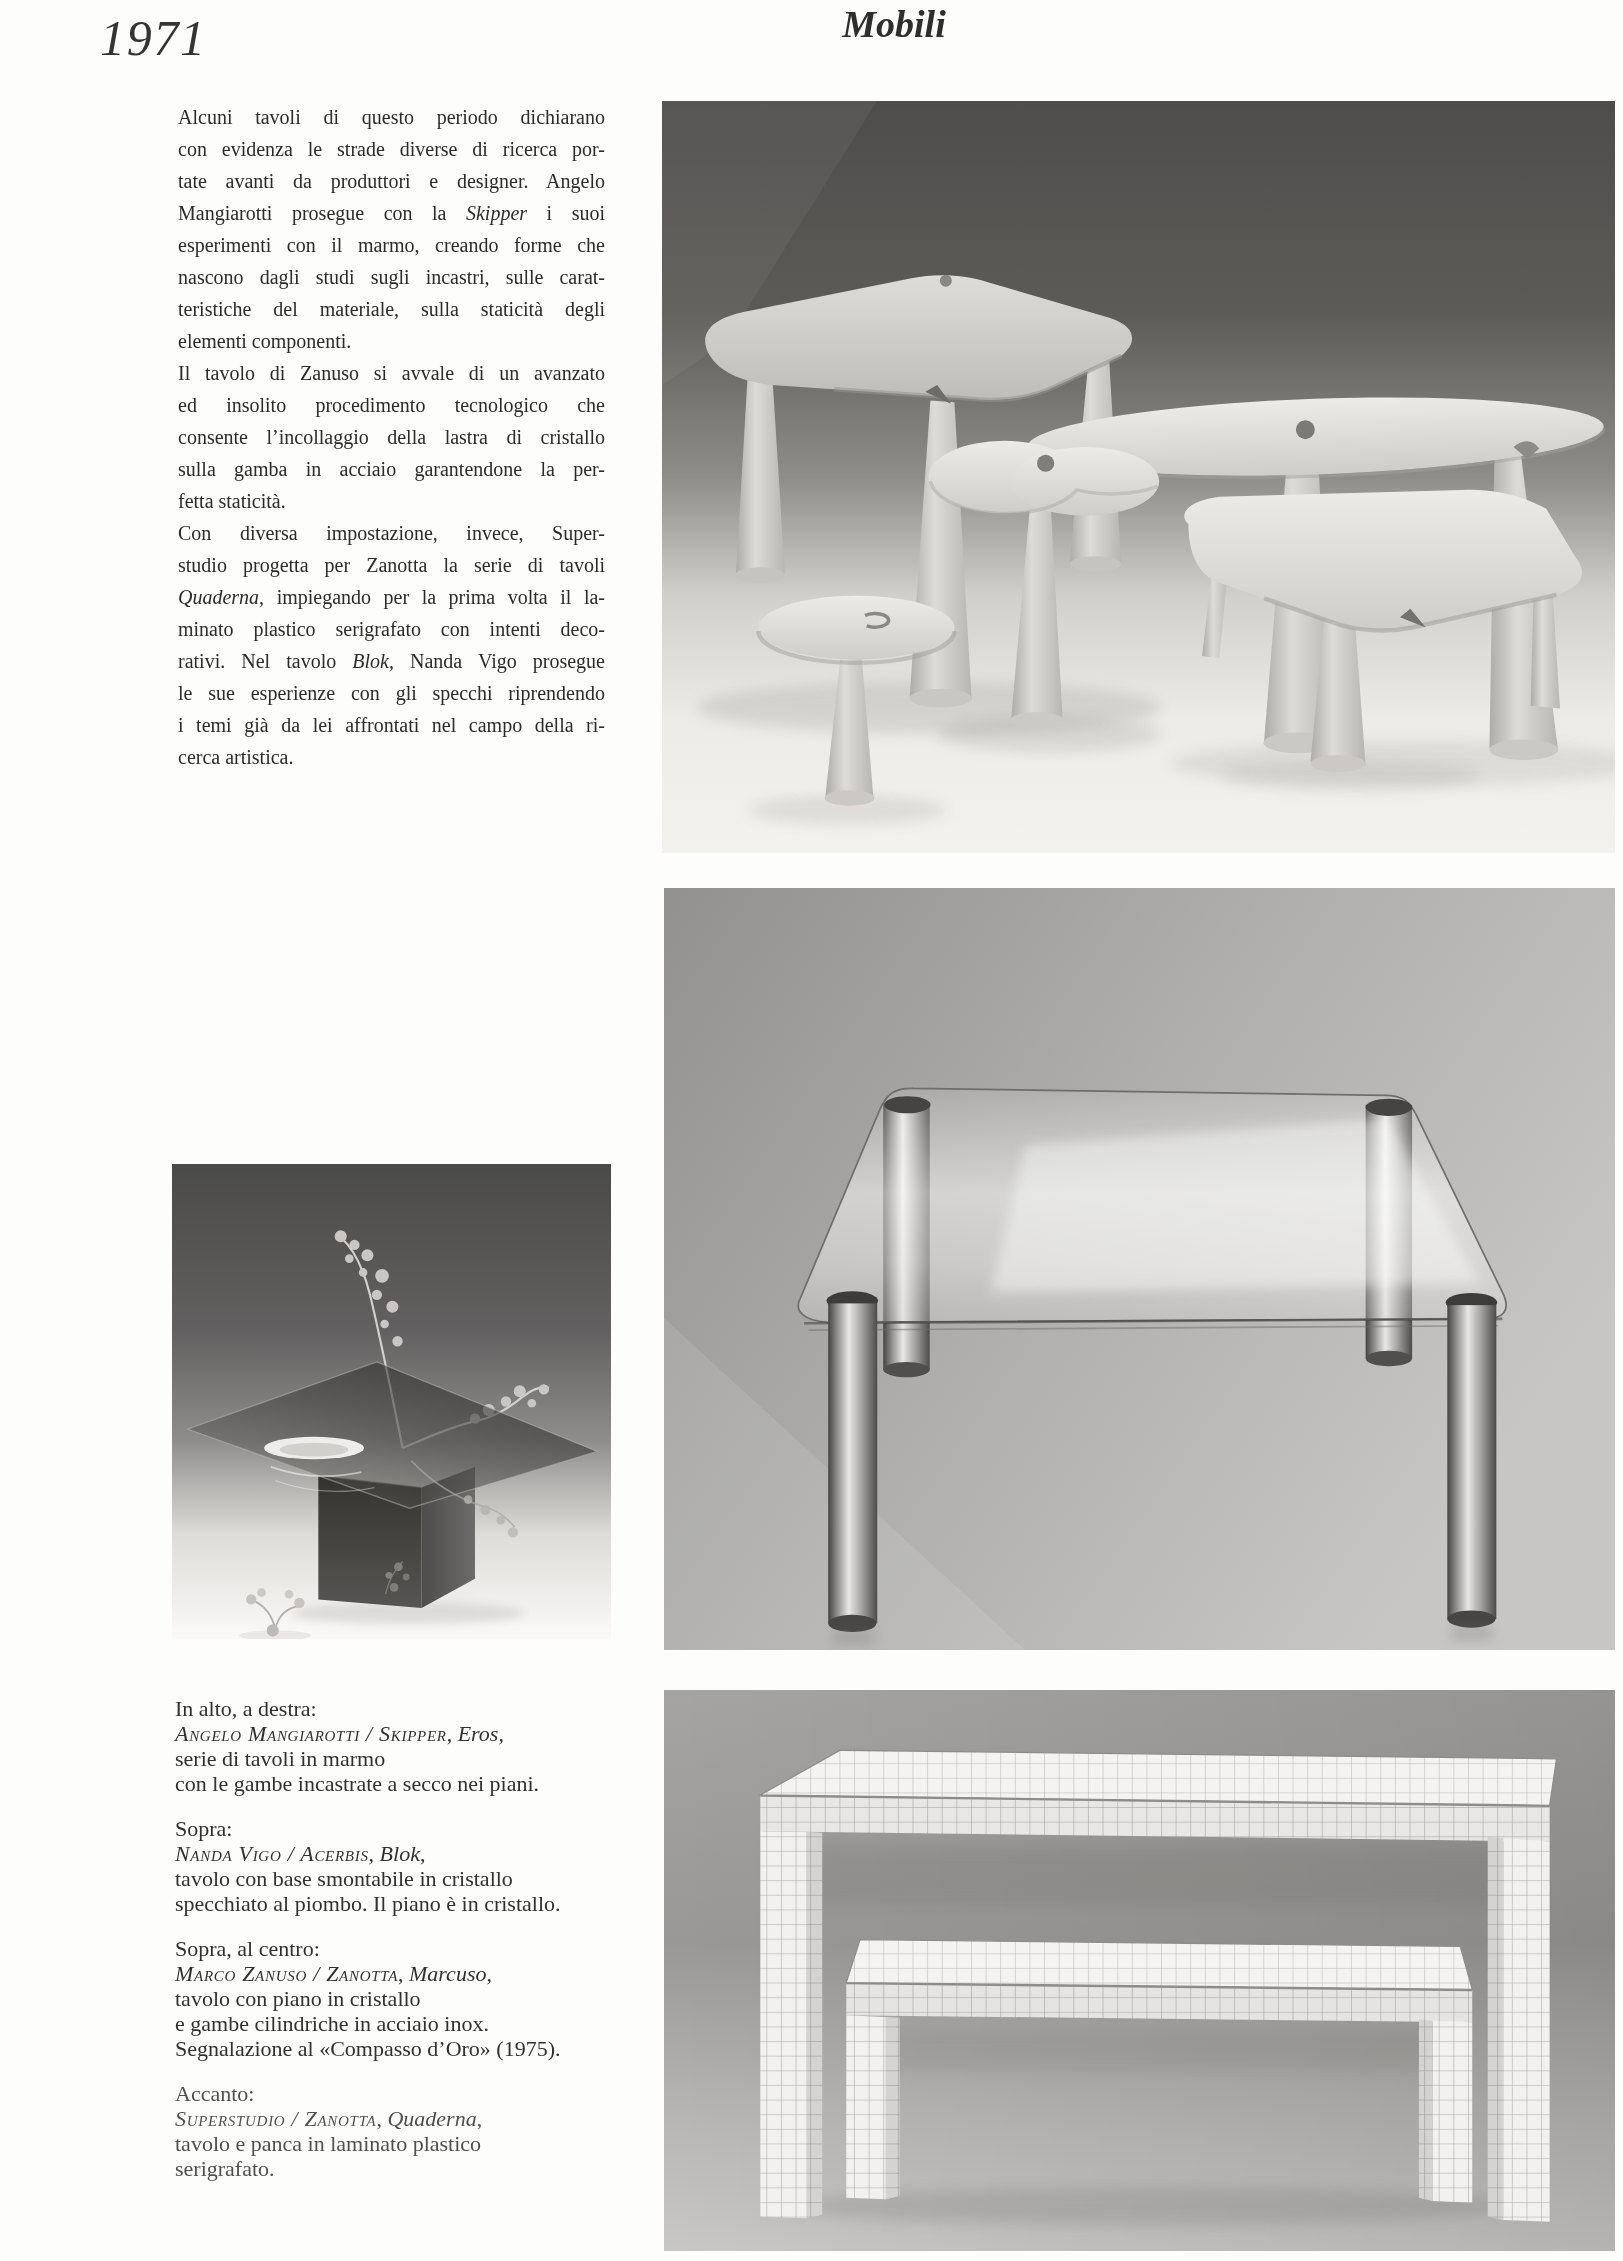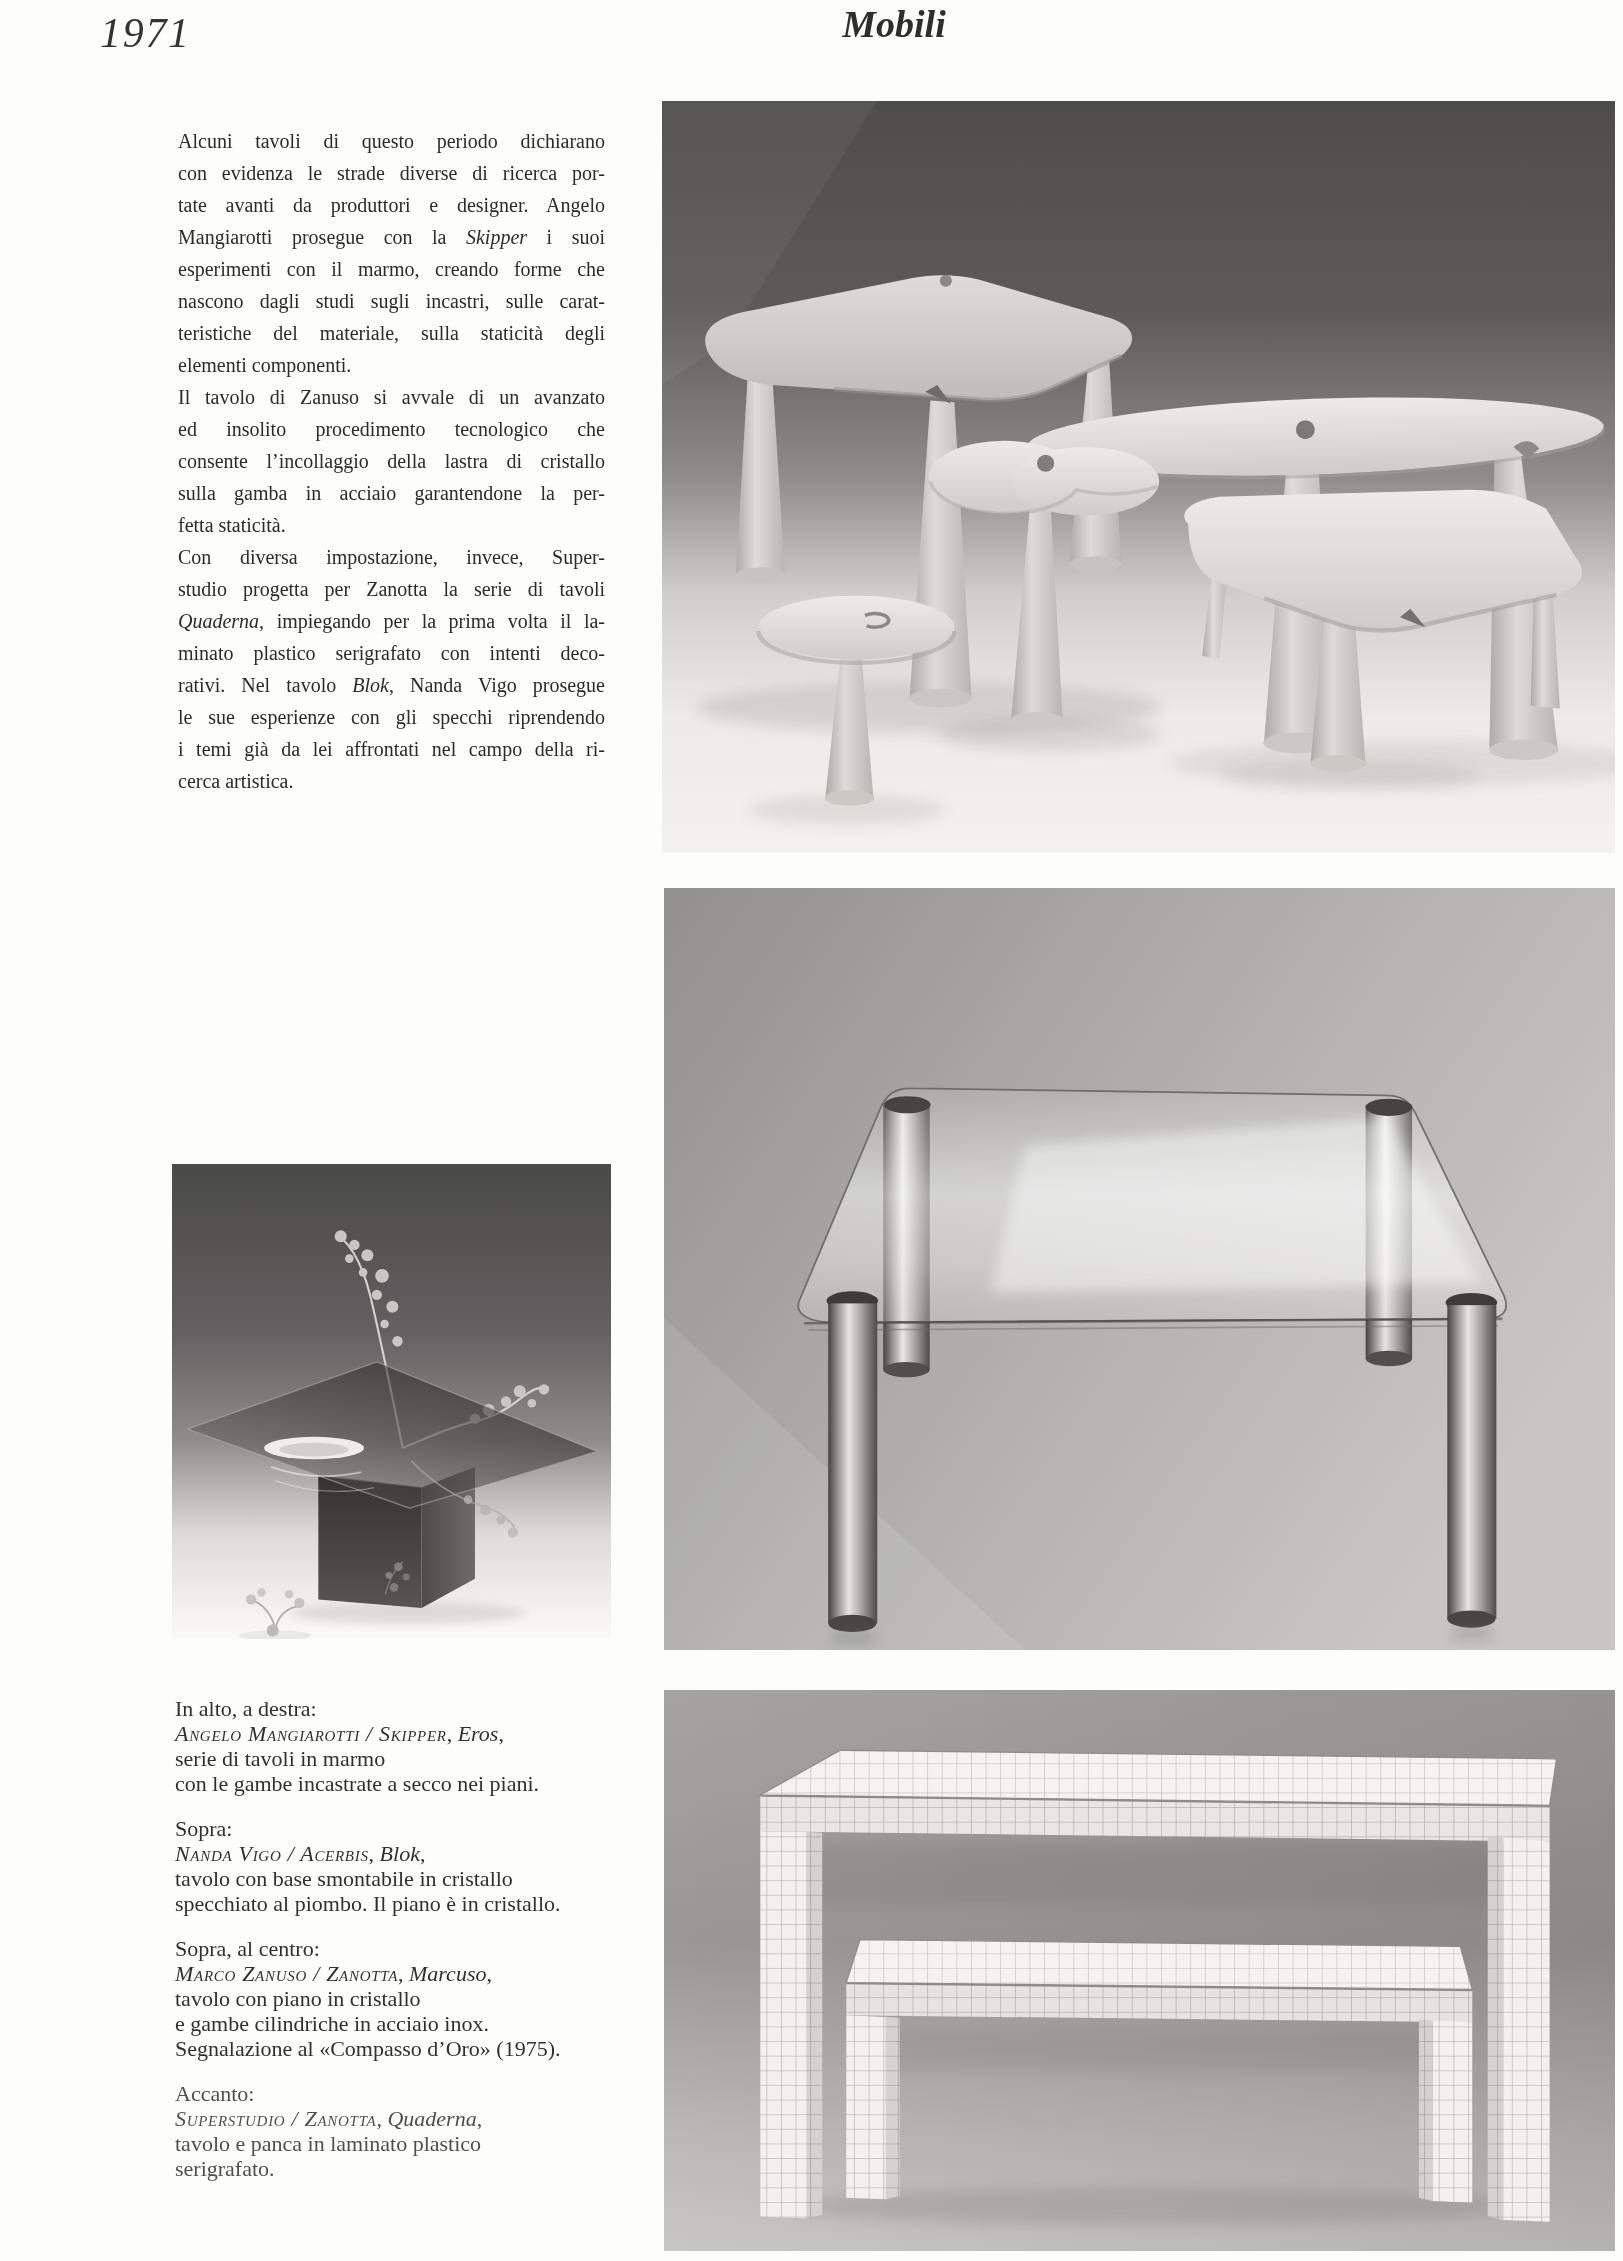--- a/index.html
+++ b/index.html
@@ -4,29 +4,29 @@
 <style>
   * { margin:0; padding:0; box-sizing:border-box; }
   html,body { background:#ffffff; }
   .page {
     position:relative; width:1624px; height:2261px;
     background:#fdfdfb; overflow:hidden;
     font-family:"Liberation Serif", serif; color:#2b2b29;
   }
   .year {
     position:absolute; left:100px; top:8.6px;
-    font-size:42px; font-style:italic; letter-spacing:1.7px; color:#343432;
+    font-size:50px; font-style:italic; letter-spacing:1.7px; color:#343432;
   }
   .title {
     position:absolute; left:791px; top:2px; width:206px; text-align:center;
     font-size:38px; font-style:italic; font-weight:bold; color:#2e2e2c;
   }
   .article {
     position:absolute; left:178px; top:101px; width:427px;
-    font-size:20px; line-height:32px; color:#2b2b29;margin-top:24px;
+    font-size:20px; line-height:32px; color:#2b2b29;
   }
   .tline { text-align:justify; text-align-last:justify; height:32px; }
   .tline.tlast { text-align-last:left; }
   .it { font-style:italic; }
   .sc { font-variant:small-caps; letter-spacing:0.7px;font-style:italic; }
   .captions {
     position:absolute; left:175px; top:1696px; width:404px;
     font-size:22px; line-height:25px; color:#30302e;
   }
   .caption { margin-bottom:20px; }

